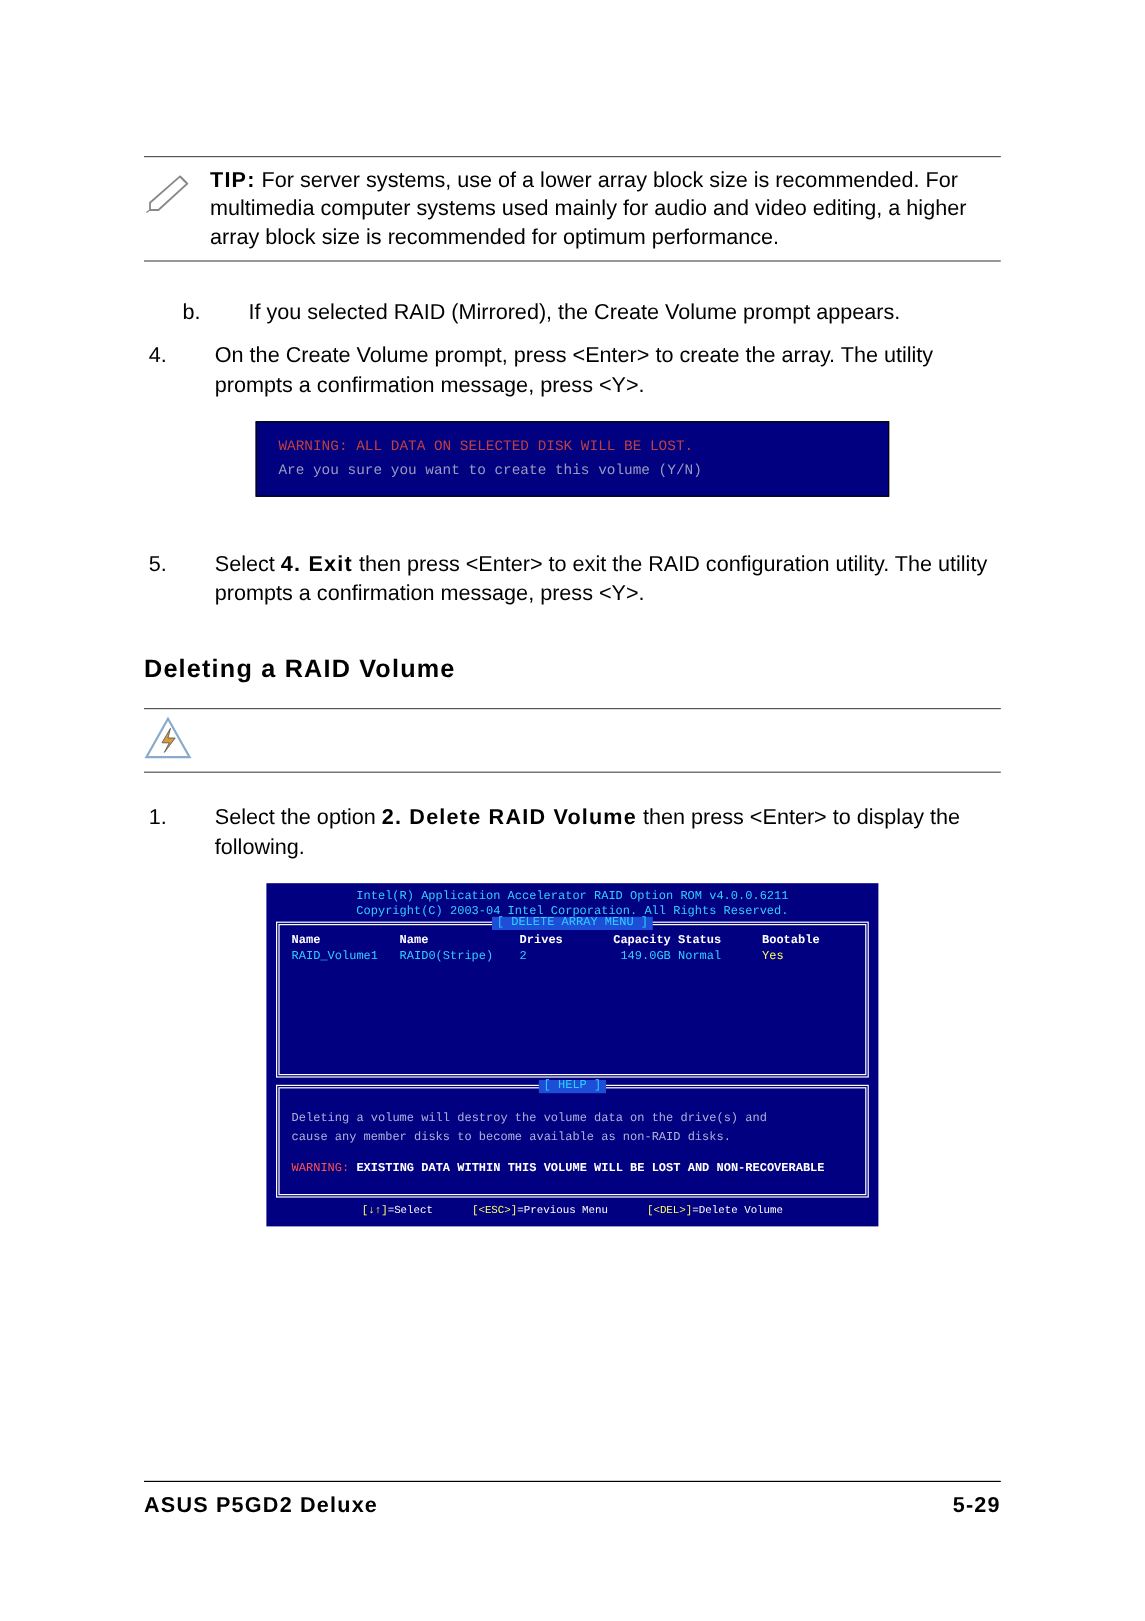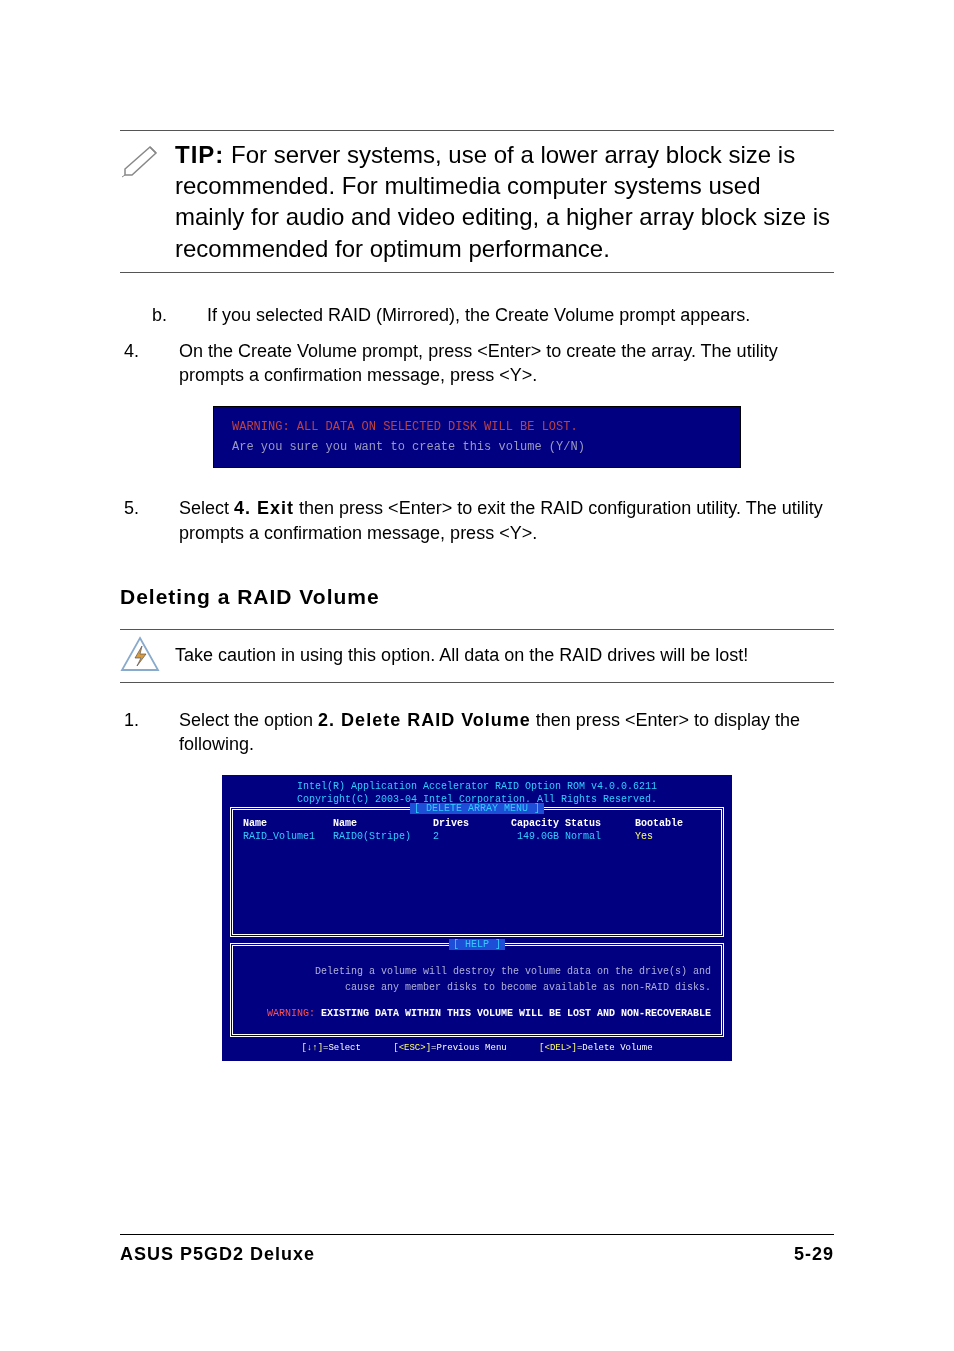--- a/index.html
+++ b/index.html
@@ -1,44 +1,44 @@
 <!DOCTYPE html>
 <html><head>
   <meta charset="utf-8">
   <style>
     body{margin:0;background:#fff;font-family:Arial,Helvetica,sans-serif;color:#000;width:954px}
     .page{padding:130px 120px 60px 120px;position:relative;min-height:1290px;box-sizing:border-box}
     .tip-box{border-top:1px solid #555;border-bottom:1px solid #555;display:flex;align-items:flex-start;padding:8px 0;margin-bottom:30px}
     .tip-icon{width:55px;flex-shrink:0}
-    .tip-content{font-size:24px;line-height:1.3}
+    .tip-content{font-size:18px;line-height:1.3}
     .tip-label{font-family:"Arial Black",Arial,sans-serif;font-weight:900;letter-spacing:1px}
     .li-row{display:flex;margin-bottom:12px;font-size:18px;line-height:1.35}
     .li-num{width:55px;flex-shrink:0;text-align:left;padding-left:4px}
     .li-sub{width:55px;flex-shrink:0;text-align:left;padding-left:32px}
     .li-body{flex:1}
     .bold{font-family:"Arial Black",Arial,sans-serif;font-weight:900;letter-spacing:1px}
-    .console-small{background:#000080;border:1px solid #000;width:490px;margin:18px auto 28px auto;padding:10px 18px;font-family:"Courier New",monospace;font-size:12px;line-height:1.7}
+    .console-small{background:#000080;border:1px solid #000;width:490px;margin:18px auto 44px auto;padding:10px 18px;font-family:"Courier New",monospace;font-size:12px;line-height:1.7}
     .red{color:#c04040}
     .grey{color:#9a9abf}
     .h2{font-family:"Arial Black",Arial,sans-serif;font-weight:900;font-size:21px;letter-spacing:1px;margin:40px 0 20px 0}
     .warn-box{border-top:1px solid #555;border-bottom:1px solid #555;display:flex;align-items:center;padding:6px 0;margin-bottom:25px}
     .warn-icon{width:55px;flex-shrink:0}
     .warn-content{font-size:18px;line-height:1.3}
     .para{font-size:18px;margin-bottom:18px}
     .console-big{background:#000080;width:494px;margin:18px auto 0 auto;font-family:"Courier New",monospace;font-size:10px;color:#fff;padding:6px 8px 8px 8px}
     .console-head{text-align:center;color:#32cdff;margin-bottom:2px}
     .dbl-frame{border:3px double #fff;margin:0}
     .frame-title{text-align:center;margin-top:-7px}
     .frame-title span{background:#1d4ed8;padding:0 4px;color:#32cdff}
     .tbl-head{display:flex;color:#fff;padding:4px 10px 2px 10px;font-weight:bold}
     .tbl-row{display:flex;padding:0 10px 2px 10px}
     .c-name{width:90px}.c-level{width:100px}.c-drives{width:56px}.c-cap{width:70px;text-align:right;padding-right:6px}.c-status{width:70px}.c-boot{flex:1;text-align:left}
     .yellow{color:#ffff66}
     .frame-body{min-height:90px}
-    .help-body{padding:14px 10px 12px 10px;text-align:right;line-height:1.6}
+    .help-body{padding:14px 10px 12px 10px;text-align:left;line-height:1.6}
     .help-gray{color:#b0b0d8}
     .bios-footer{margin-top:6px;text-align:center;font-size:9px}
     .bios-footer .k{color:#ffff66}
     .page-footer{position:absolute;bottom:25px;left:120px;right:120px;display:flex;justify-content:space-between;font-family:"Arial Black",Arial,sans-serif;font-weight:900;font-size:18px;letter-spacing:1px}
     .footer-line{position:absolute;bottom:55px;left:120px;right:120px;border-top:1px solid #000}
     svg{display:block}
   </style>
 </head>
 <body>
 
@@ -81,21 +81,20 @@
 
   <div class="h2">Deleting a RAID Volume</div>
 
   <div class="warn-box">
     <div class="warn-icon">
       <svg width="40" height="40" viewBox="0 0 40 40">
           <path d="M20 2 L38 34 L2 34 Z" fill="none" stroke="#88aacc" stroke-width="1.8"></path>
           <path d="M22 10 L15 22 L21 22 L17 30 L26 18 L20 18 Z" fill="#d99a3c" stroke="#555" stroke-width="0.7"></path>
         </svg>
     </div>
-    <div class="warn-content">Take caution in using this option. All data on the RAID drives will be lost!</div>
   </div>
 
 
   <div class="li-row">
     <div class="li-num">1.</div>
     <div class="li-body">
       <span>Select the option </span><span class="bold">2. Delete RAID Volume</span><span> then press &lt;Enter&gt; to display the following.</span>
     </div>
   </div>
 

